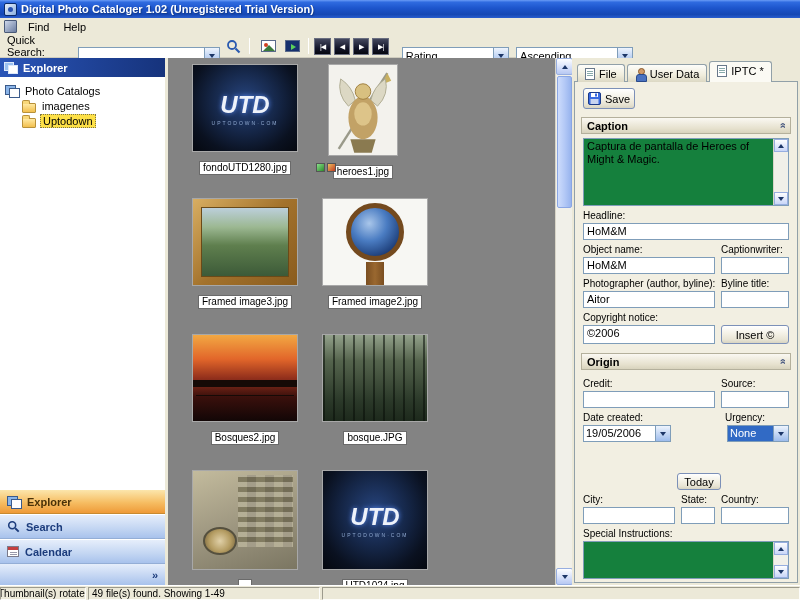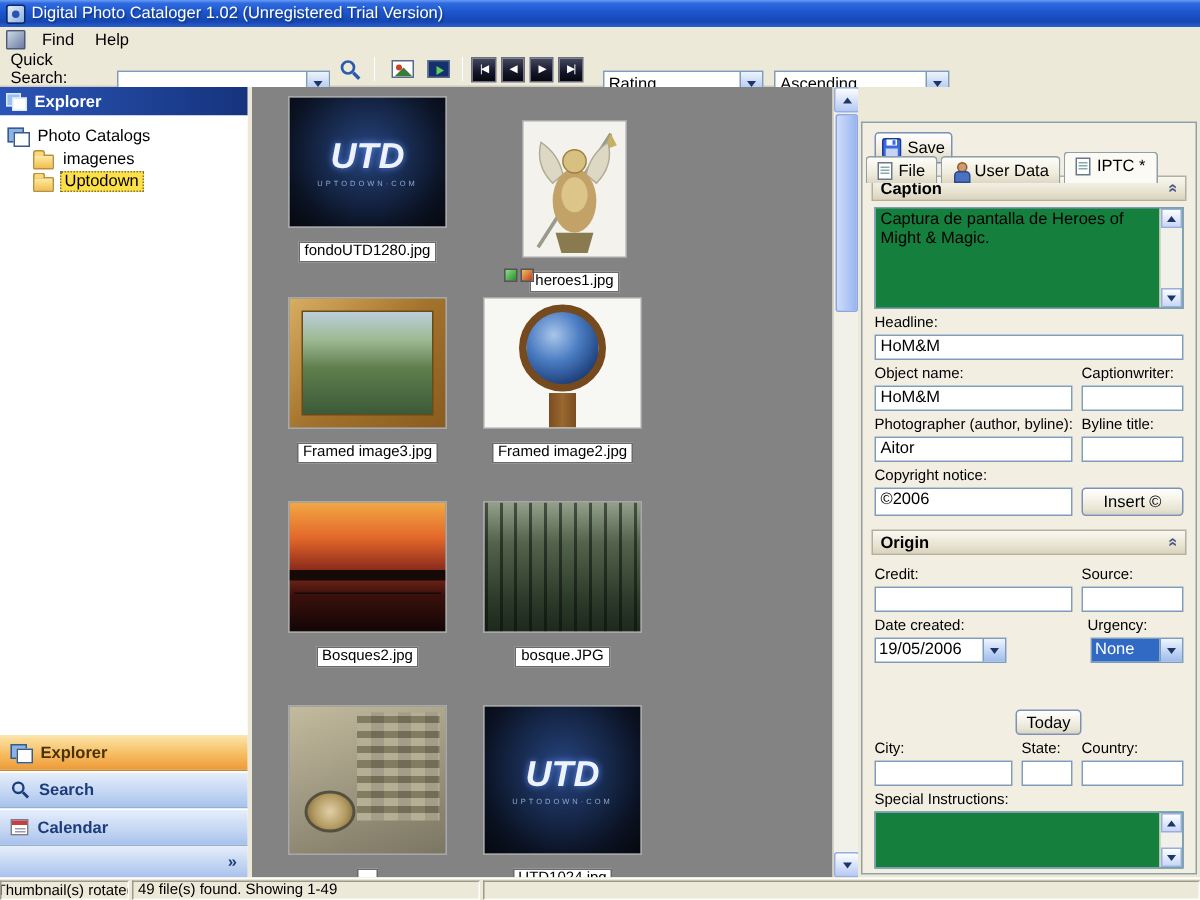--- a/index.html
+++ b/index.html
@@ -2,21 +2,21 @@
 <html><head>
 <meta charset="utf-8">
 <style>
   *{margin:0;padding:0;box-sizing:border-box;}
   html,body{width:800px;height:600px;overflow:hidden;background:#ece9d8;}
   #app{position:relative;width:800px;height:600px;font-family:"Liberation Sans",sans-serif;font-size:11px;color:#000;background:#ece9d8;overflow:hidden;}
 
   
   .titlebar{position:absolute;left:0;top:0;width:800px;height:18px;
     background:linear-gradient(180deg,#6a9cf6 0%,#2f6be0 12%,#1d55cc 45%,#1648b4 80%,#2a5ecf 100%);
-    display:flex;align-items:center;gap:4px;padding:0 4px;color:#fff;font-weight:normal;text-shadow:1px 1px 1px #123a8a;}
+    display:flex;align-items:center;gap:4px;padding:0 4px;color:#fff;font-weight:bold;text-shadow:1px 1px 1px #123a8a;}
   .appicon{width:13px;height:13px;background:linear-gradient(135deg,#e8eef8,#8ab0e0);border:1px solid #0a2a6a;border-radius:2px;position:relative;flex:none;}
   .appicon::after{content:"";position:absolute;left:3px;top:3px;width:5px;height:5px;border-radius:50%;background:#2a52b0;}
 
   
   .menubar{position:absolute;left:0;top:18px;width:716px;height:17px;background:#ece9d8;display:flex;align-items:center;padding-left:2px;}
   .menuicon{width:13px;height:13px;margin:0 4px 0 2px;background:linear-gradient(135deg,#cfd8ea,#6a7ca0);border:1px solid #4a5a78;border-radius:1px;flex:none;}
   .menu-item{padding:1px 7px;cursor:default;}
 
   
   .toolbar{position:absolute;left:0;top:35px;width:633px;height:23px;background:#ece9d8;border-bottom:1px solid #cfccbe;display:flex;align-items:center;padding-left:7px;}
@@ -63,21 +63,21 @@
   .ico-cal{width:12px;height:11px;background:#fff;border:1px solid #7a7a8a;position:relative;flex:none;}
   .ico-cal::before{content:"";position:absolute;left:0;top:0;right:0;height:3px;background:#c44040;}
   .ico-cal::after{content:"";position:absolute;left:2px;top:5px;width:7px;height:1px;background:#99a;box-shadow:0 2px 0 #99a;}
   .mag{flex:none;}
 
   
   .center{position:absolute;left:168px;top:58px;width:404px;height:527px;background:#838383;overflow:hidden;}
   .tcell{position:absolute;width:110px;display:flex;flex-direction:column;align-items:center;cursor:default;}
   .timg{border:1px solid #a8a8a8;width:106px;height:88px;position:relative;overflow:hidden;flex:none;}
   .tcap{margin-top:9px;background:#fff;border:1px solid #6a6a6a;padding:0 3px;font-size:10px;height:14px;line-height:12px;white-space:nowrap;max-width:108px;min-width:14px;overflow:hidden;}
-  .c1{left:22px;top:6px;} .c2{left:160px;top:6px;margin-top:16px;}
+  .c1{left:22px;top:6px;} .c2{left:140px;top:6px;}
   .c3{left:22px;top:140px;} .c4{left:152px;top:140px;}
   .c5{left:22px;top:276px;} .c6{left:152px;top:276px;}
   .c7{left:22px;top:412px;} .c8{left:152px;top:412px;}
   .c2 .timg{width:70px;height:92px;}
   .c7 .timg,.c8 .timg{height:100px;}
   .timg.utd{background:radial-gradient(ellipse at 50% 42%,#27457f 0%,#152647 45%,#0a1120 75%,#05080f 100%);display:flex;flex-direction:column;align-items:center;justify-content:center;gap:1px;}
   .utd-main{font-weight:bold;font-style:italic;font-size:24px;color:#eef2fa;text-shadow:0 0 5px #5a8af0;}
   .utd-sub{font-size:5px;letter-spacing:2px;color:#8fa8cf;}
   .timg.heroes{background:#f3f2ed;}
   .heroes-svg{position:absolute;left:0;top:0;width:100%;height:100%;}
@@ -101,21 +101,21 @@
   .mini.red{background:linear-gradient(135deg,#f0c060,#c03a20);}
 
   
   .vsb{position:absolute;right:0;top:0;width:17px;height:527px;background:#f1f0e9;border-left:1px solid #d8d5c8;}
   .vsb-btn{position:absolute;left:0;width:17px;height:17px;background:linear-gradient(180deg,#fdfeff,#d3defa 60%,#b7c8f2);border:1px solid #97aee0;border-radius:2px;display:flex;align-items:center;justify-content:center;}
   .vsb-btn.up{top:0;} .vsb-btn.down{bottom:0;}
   .vsb-thumb{position:absolute;left:1px;top:18px;width:15px;height:132px;background:linear-gradient(90deg,#cddcfc 0%,#b4c9f6 50%,#98b4ee 100%);border:1px solid #8aa6e4;border-radius:2px;}
 
   
   .rightpanel{position:absolute;left:572px;top:58px;width:228px;height:527px;background:#ece9d8;}
-  .tabs{position:absolute;left:5px;top:3px;display:flex;align-items:flex-end;gap:2px;z-index:2;margin-top:40px;}
+  .tabs{position:absolute;left:5px;top:3px;display:flex;align-items:flex-end;gap:2px;z-index:2;}
   .tab{height:18px;background:linear-gradient(180deg,#fdfdfa 0%,#f0eddc 60%,#dcd8c4 100%);border:1px solid #91a0a8;border-bottom:none;border-radius:3px 3px 0 0;
     display:flex;align-items:center;gap:4px;padding:0 7px;cursor:default;white-space:nowrap;}
   .tab.active{height:21px;background:#fbfaf4;padding-bottom:2px;}
   .tabpanel{position:absolute;left:2px;top:23px;width:224px;height:502px;background:#f2efe2;border:1px solid #91a0a8;padding:5px 6px;overflow:hidden;}
   .ico-page{width:10px;height:12px;background:#fff;border:1px solid #68788a;position:relative;flex:none;}
   .ico-page::after{content:"";position:absolute;left:1px;top:2px;width:6px;height:1px;background:#8aa;box-shadow:0 2px 0 #8aa,0 4px 0 #8aa;}
   .ico-person{width:11px;height:12px;position:relative;flex:none;}
   .ico-person::before{content:"";position:absolute;left:3px;top:0;width:5px;height:5px;border-radius:50%;background:#d09a6a;border:1px solid #8a5a2a;}
   .ico-person::after{content:"";position:absolute;left:1px;top:6px;width:9px;height:6px;border-radius:3px 3px 0 0;background:#4a72c0;border:1px solid #2a4a8a;}
   .btn{background:linear-gradient(180deg,#ffffff 0%,#f4f1e6 45%,#e8e4d4 80%,#d8d4c2 100%);border:1px solid #7c90b8;border-radius:3px;

